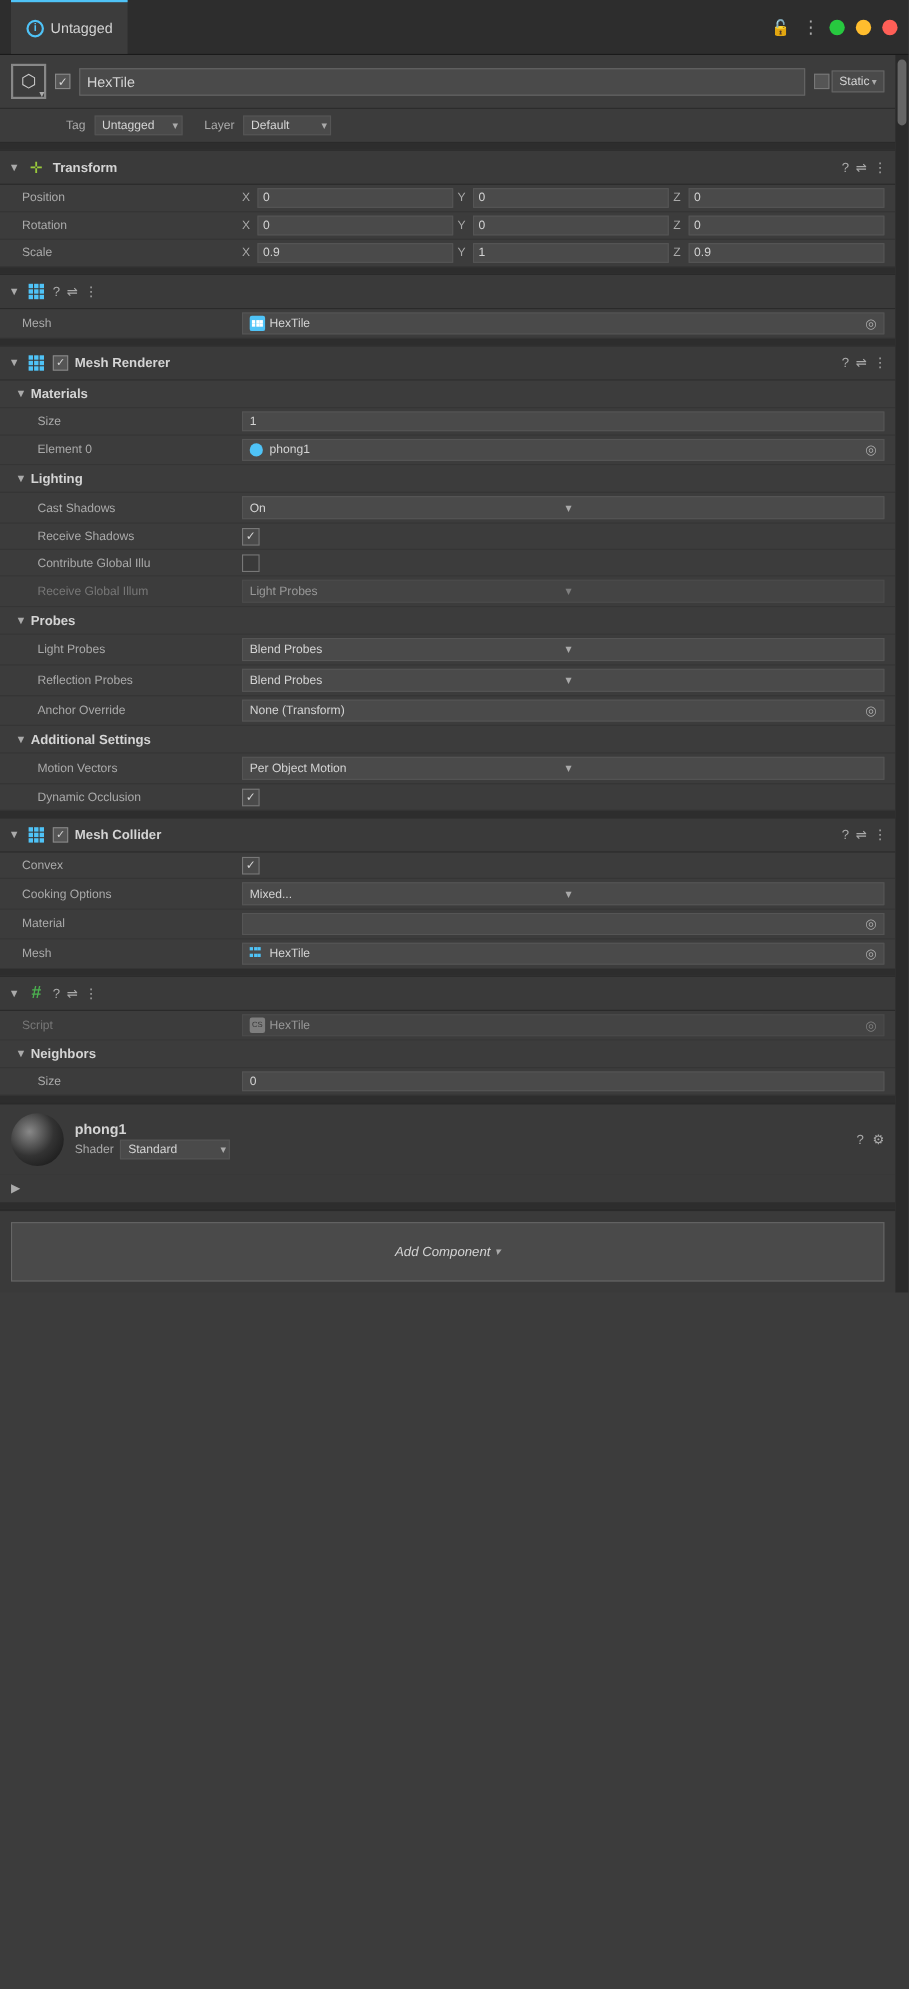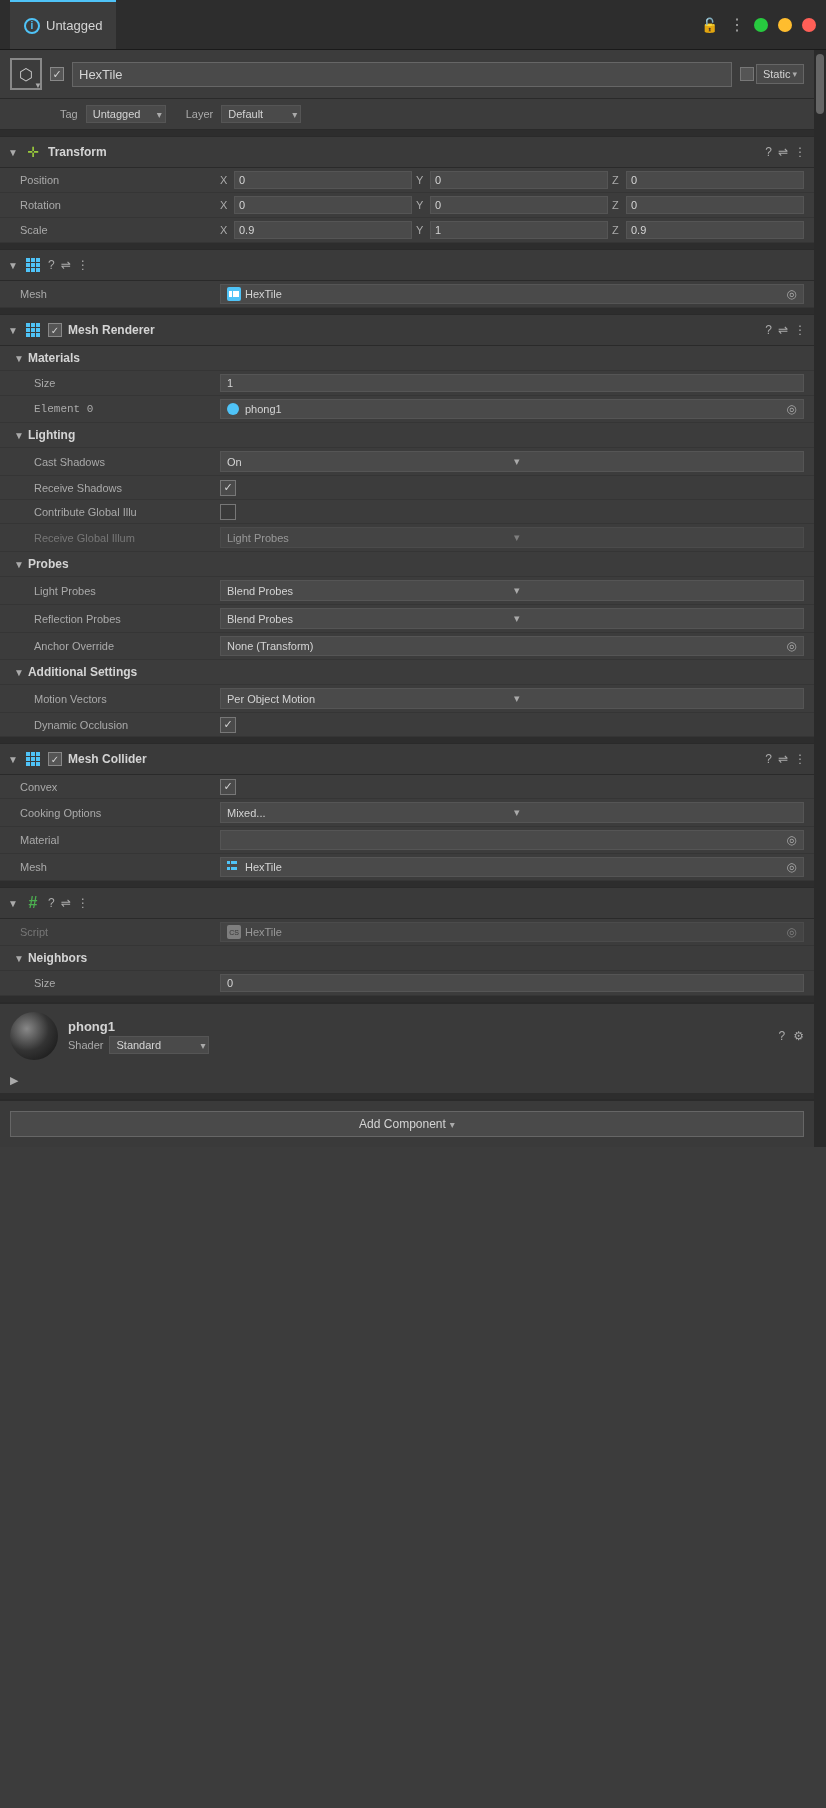--- a/index.html
+++ b/index.html
@@ -348,29 +348,30 @@
       display: flex;
       align-items: center;
       justify-content: center;
       gap: 8px;
       cursor: pointer;
     }
     .add-component-btn {
       background: #4a4a4a;
       border: 1px solid #666;
       color: #d4d4d4;
-      padding: 5px 20px;
+      padding: 19px 20px;
       font-size: 12px;
       cursor: pointer;
       flex: 1;
       text-align: center;
       display: flex;
       align-items: center;
       justify-content: center;
       gap: 4px;
+      font-style: italic;
     }
     .add-component-arrow { color: #aaa; font-size: 10px; }
     .section-divider {
       height: 6px;
       background: #2d2d2d;
     }
   </style>
 </head>
 <body>
 
@@ -571,21 +572,21 @@
     </div>
 
     <div class="prop-row">
       <span class="prop-label" style="padding-left:14px;">Size</span>
       <div class="prop-value">
         <input class="text-input" type="text" value="1" style="">
       </div>
     </div>
 
     <div class="prop-row">
-      <span class="prop-label" style="padding-left:14px;font-family:Liberation Mono, monospace;">Element 0</span>
+      <span class="prop-label" style="padding-left:14px;">Element 0</span>
       <div class="prop-value">
         <div class="obj-ref">
           <div style="width:12px;height:12px;background:#4fc3f7;border-radius:50%;margin-right:2px;"></div>
           <span class="obj-ref-text">phong1</span>
           <span class="target-icon">◎</span>
         </div>
       </div>
     </div>
 
     <div class="subsection-header">

